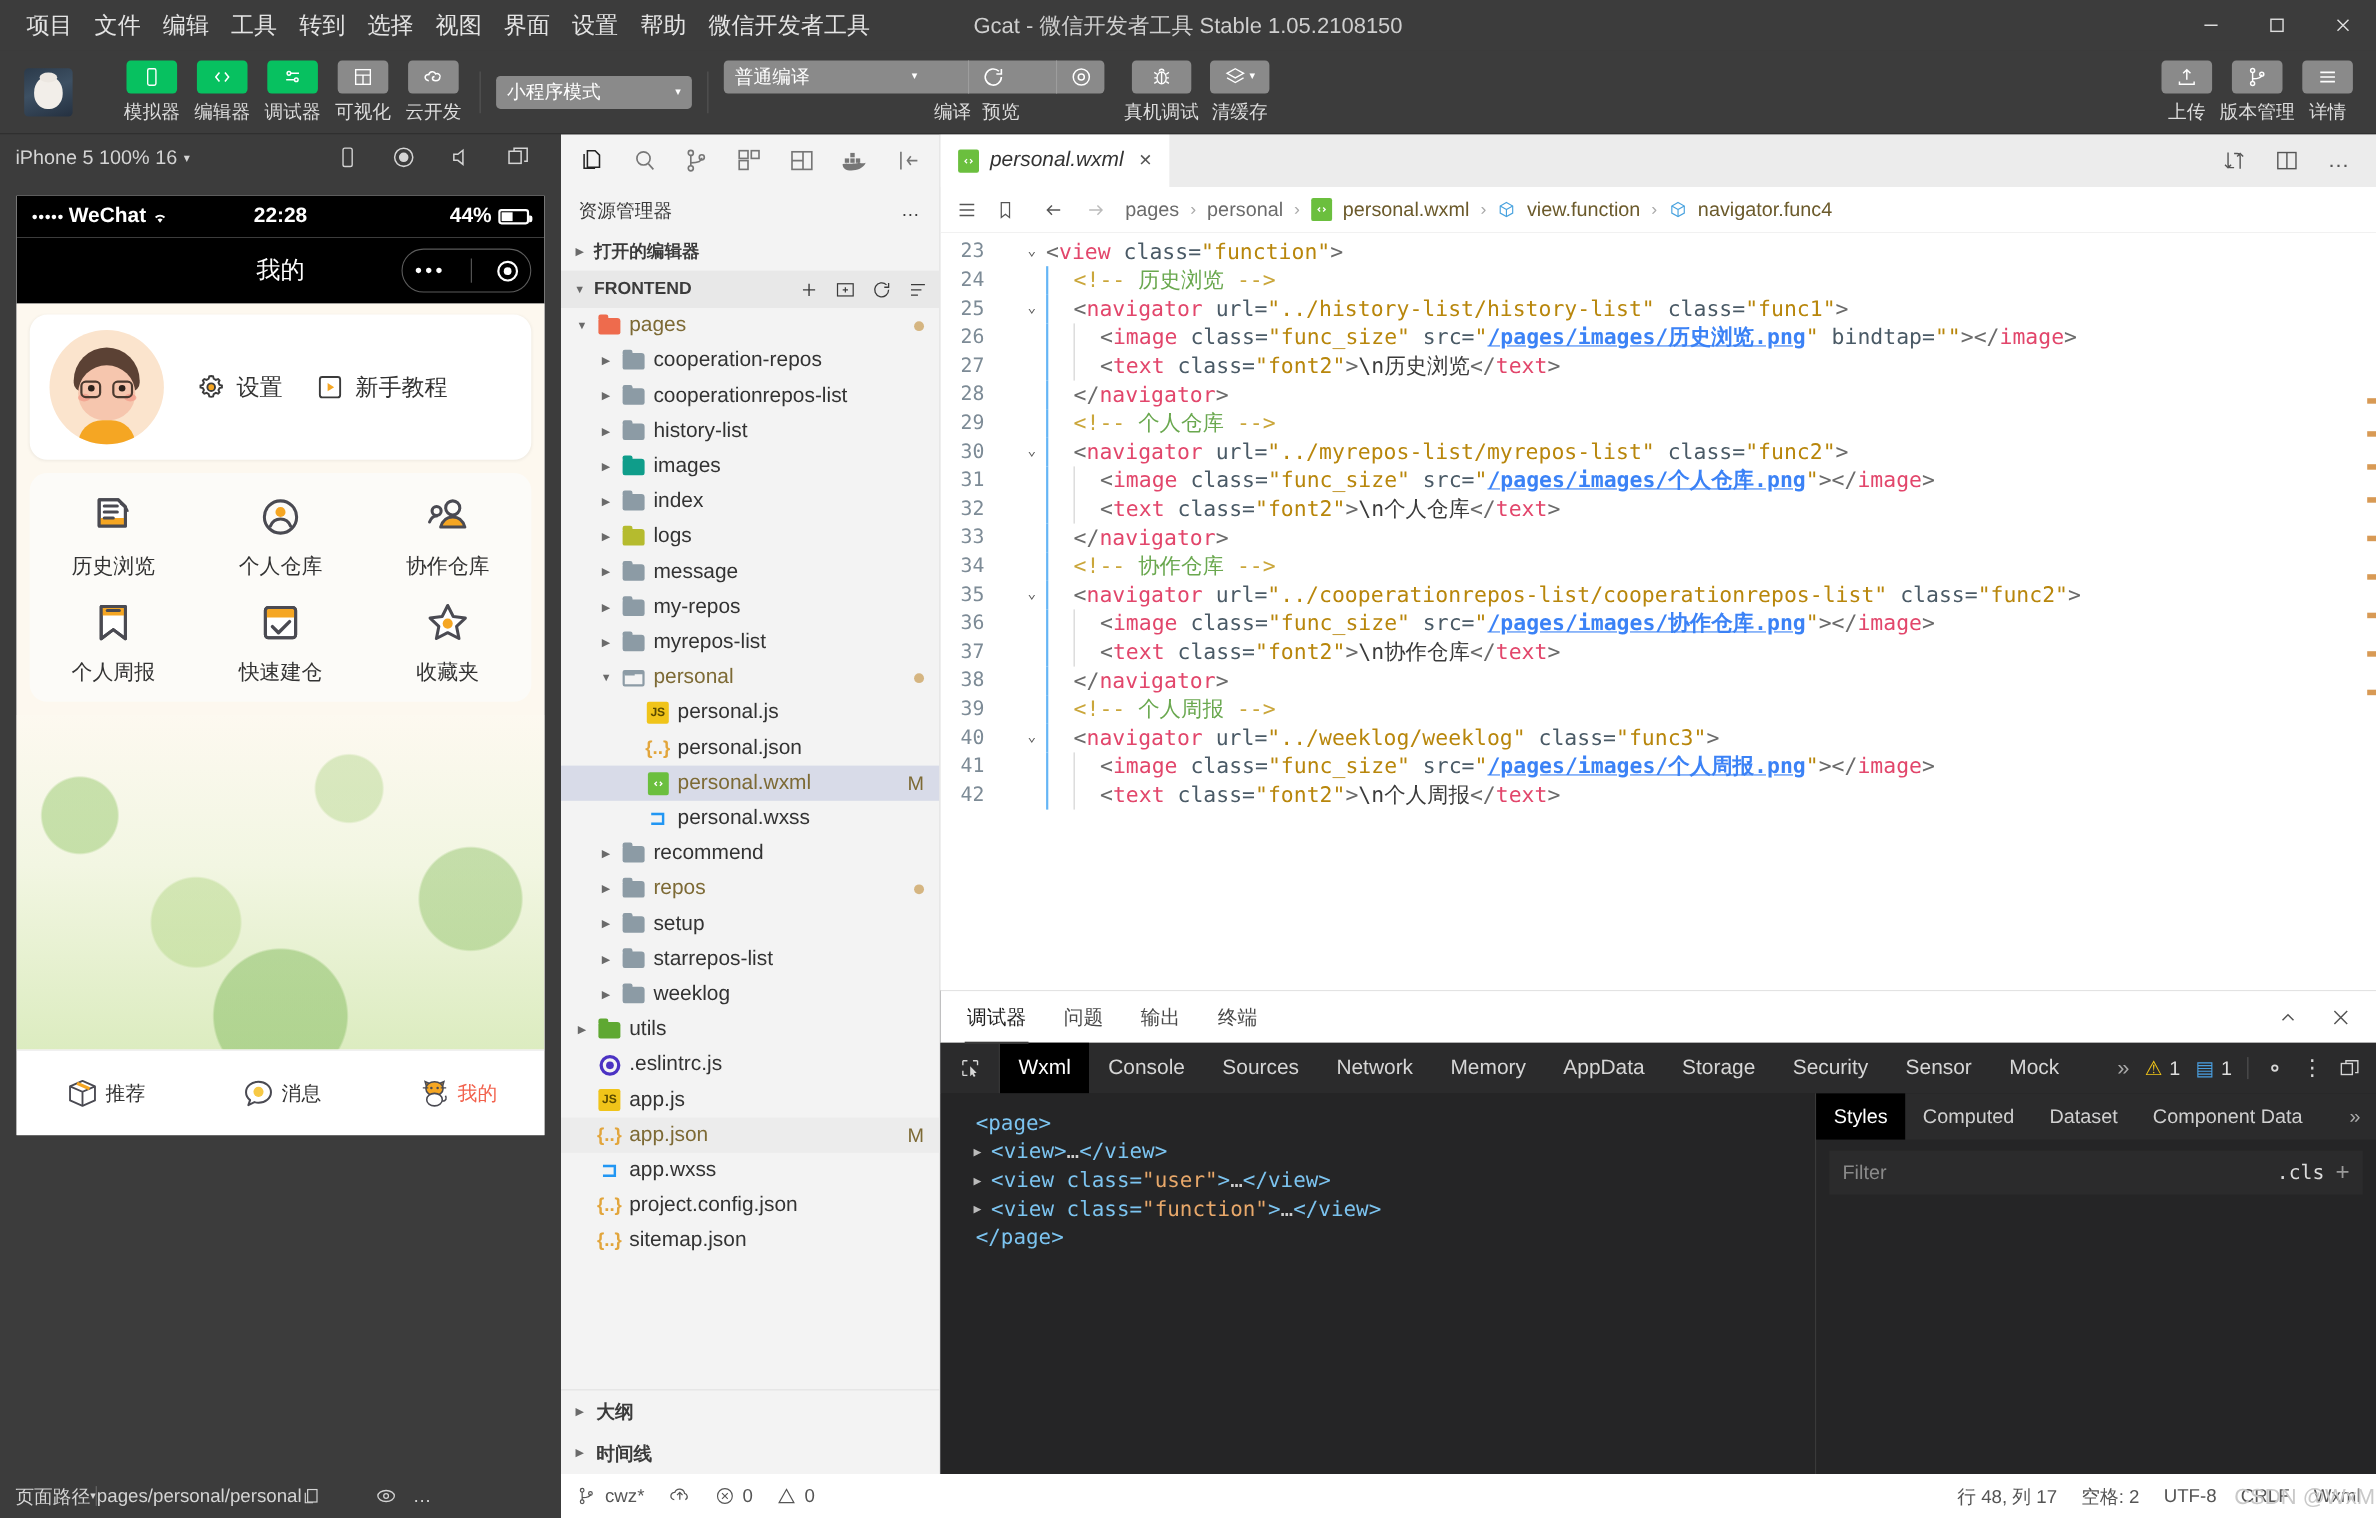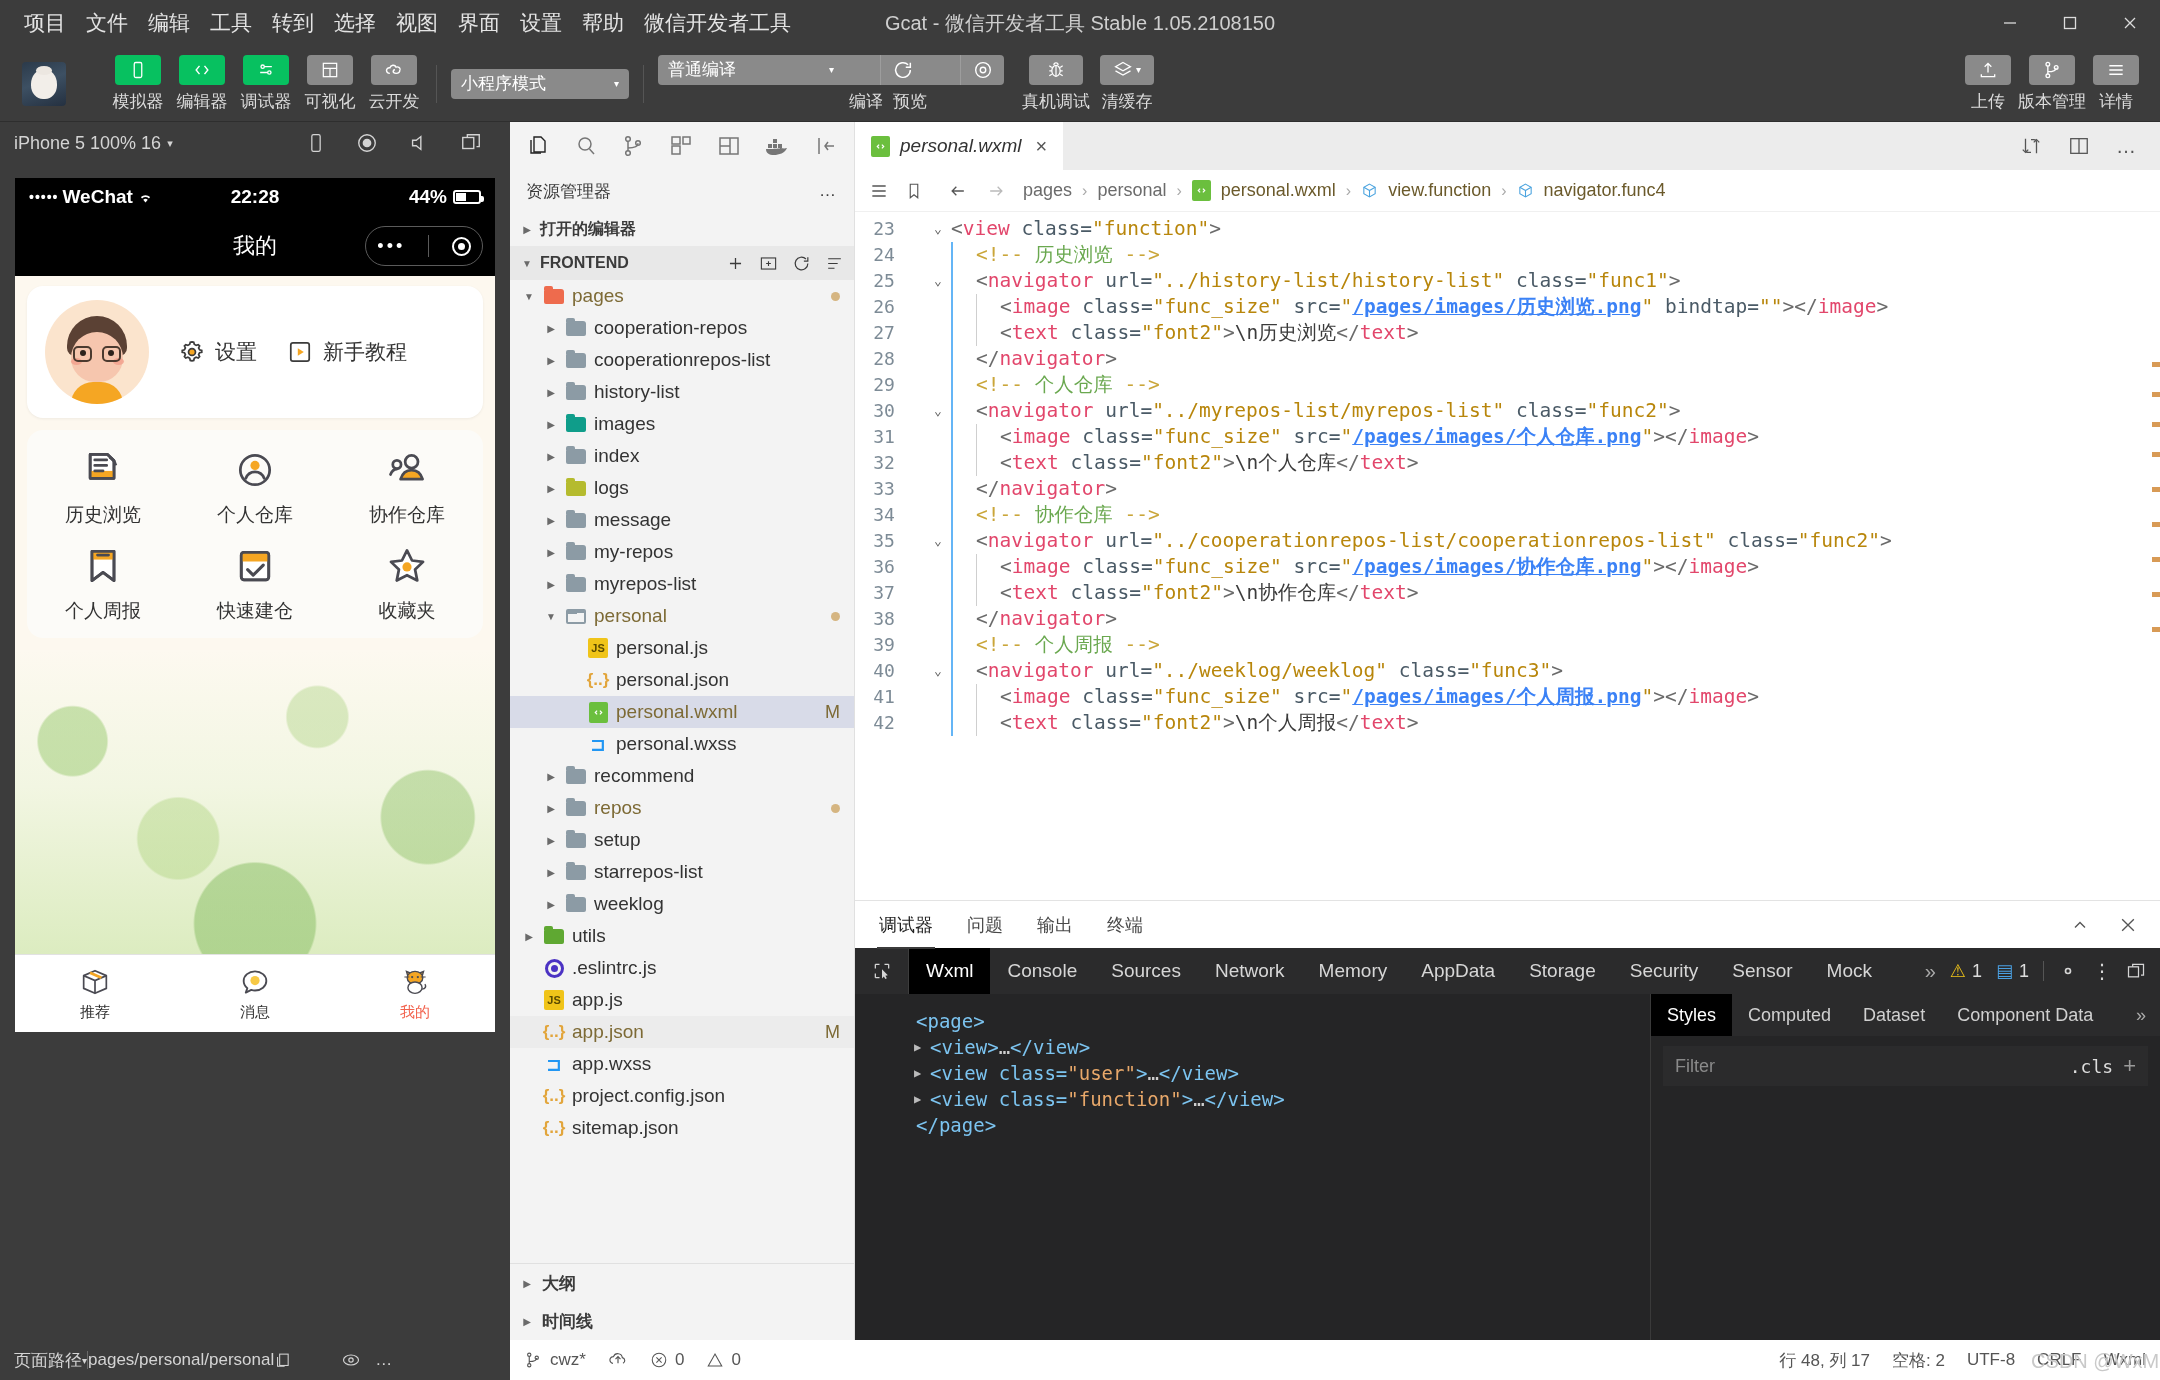--- a/index.html
+++ b/index.html
@@ -125,21 +125,21 @@
   .leaf-bg { flex:1; position:relative; background:
       radial-gradient(circle at 12% 30%, rgba(160,205,120,.55) 0 34px, transparent 36px),
       radial-gradient(circle at 34% 62%, rgba(175,212,128,.45) 0 40px, transparent 42px),
       radial-gradient(circle at 63% 22%, rgba(168,208,124,.40) 0 30px, transparent 32px),
       radial-gradient(circle at 86% 55%, rgba(150,197,112,.50) 0 46px, transparent 48px),
       radial-gradient(circle at 50% 90%, rgba(140,192,104,.55) 0 60px, transparent 62px),
       linear-gradient(180deg,#fdf9f0 0%,#f2f6e2 45%,#dcecc0 100%);
     margin-top:12px;
   }
   .ph-tabbar { height:78px; background:#fff; border-top:1px solid #e2e2e2; display:flex; }
-  .tab { flex:1; display:flex; flex-direction:column; align-items:center; justify-content:center; gap:4px; font-size:15px; color:#333; }
+  .tab { flex:1; display:flex; flex-direction:row; align-items:center; justify-content:center; gap:4px; font-size:18px; color:#333; }
   .tab.active { color:#f2624d; }
 
   
   .explorer { width:345px; flex:0 0 345px; background:#f3f3f3; color:#333; display:flex; flex-direction:column; border-right:1px solid #e0e0e0;}
   .act-bar { height:48px; display:flex; align-items:center; justify-content:space-between; padding:0 16px; color:#4d4d4d;}
   .act-bar .ab { opacity:.75; }
   .act-bar .ab.sel { opacity:1; color:#111; }
   .exp-title { height:42px; display:flex; align-items:center; padding:0 16px; font-size:17px; color:#3b3b3b; }
   .exp-title .dots { margin-left:auto; letter-spacing:2px; }
   .sec-head { height:34px; display:flex; align-items:center; padding:0 10px; font-size:16px; font-weight:bold; color:#3b3b3b; gap:6px;}
@@ -213,21 +213,21 @@
   .dbg-head .t.sel { color:#222; }
   .dbg-head .t.sel::after { content:""; position:absolute; left:0; right:0; bottom:0; height:2px; background:#3b3b3b; }
   .dbg-head .rt { margin-left:auto; display:flex; gap:28px; color:#555; }
   .dbg-tabs { height:46px; background:#2b2b2c; display:flex; align-items:stretch; color:#d6d6d6; font-size:19px;}
   .dbg-tabs .pick { width:54px; display:flex; align-items:center; justify-content:center; border-right:1px solid #3d3d3d;}
   .dt { padding:0 17px; display:flex; align-items:center; }
   .dt.sel { background:#000; color:#fff; }
   .dbg-right-ind { margin-left:auto; display:flex; align-items:center; gap:14px; padding:0 14px; font-size:18px;}
   .warnb { color:#f0c419; display:flex; align-items:center; gap:6px;}
   .msgb { color:#4a9fe0; display:flex; align-items:center; gap:6px;}
-  .dbg-body { flex:1; display:flex; min-height:0;margin-left:29px; }
+  .dbg-body { flex:1; display:flex; min-height:0; }
   .dbg-dom { flex:1; background:#252526; padding:14px 16px; font-family:"DejaVu Sans Mono","Liberation Mono",monospace; font-size:19px; line-height:26px; color:#9cdcfe;}
   .dom-line { display:flex; align-items:center; gap:4px; }
   .dom-arrow { color:#bbb; font-size:12px; width:12px; }
   .dbg-side { width:510px; flex:0 0 510px; background:#252526; border-left:1px solid #3a3a3a; display:flex; flex-direction:column;}
   .side-tabs { height:42px; display:flex; align-items:stretch; color:#d0d0d0; font-size:18px; background:#2b2b2c; }
   .st { padding:0 16px; display:flex; align-items:center; }
   .st.sel { background:#000; color:#fff; }
   .st.more { margin-left:auto; padding:0 14px; color:#aaa; }
   .filter-row { height:40px; display:flex; align-items:center; background:#2b2b2c; margin:10px 12px 0; padding:0 12px; gap:10px;}
   .filter-row .ph { color:#8a8a8a; font-size:18px; }

